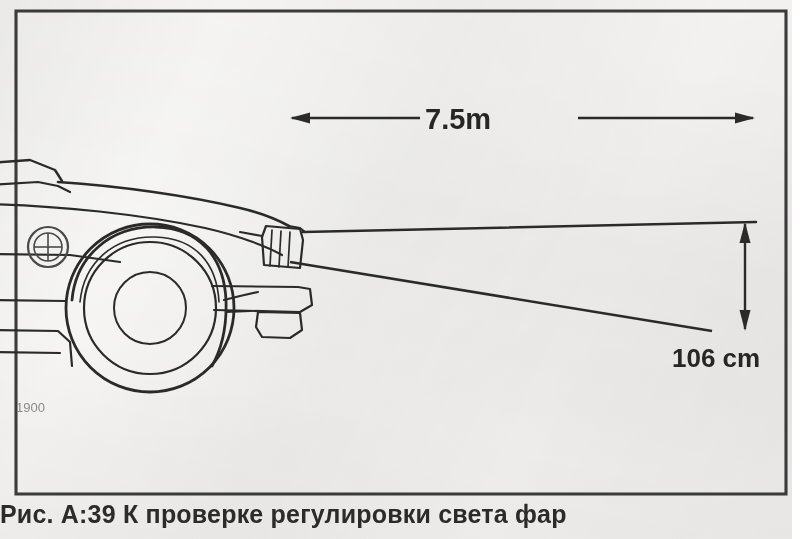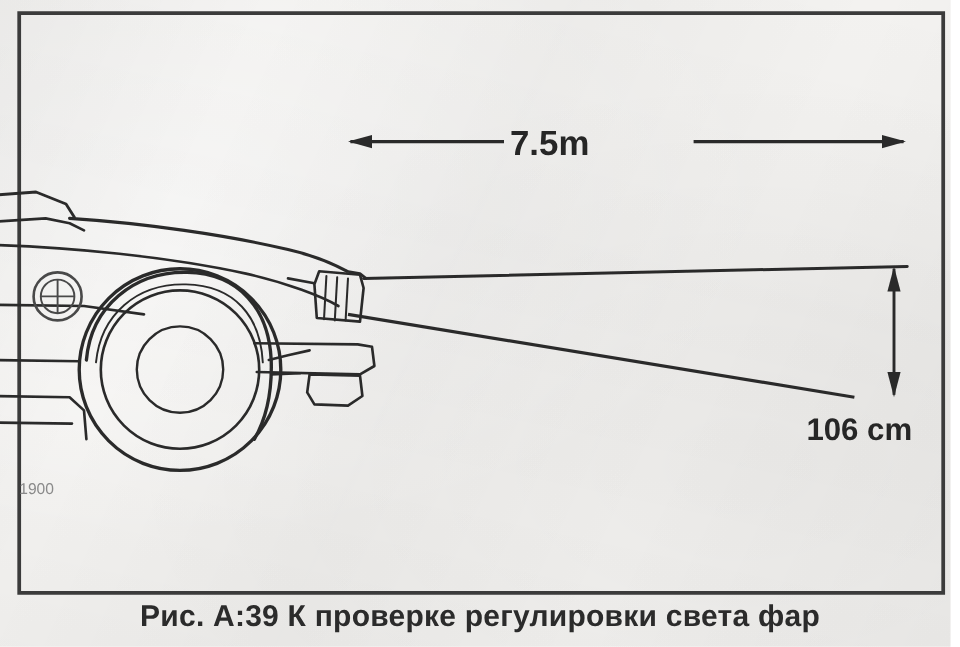--- a/index.html
+++ b/index.html
@@ -34,21 +34,21 @@
   #diagram-svg {
     position: absolute;
     left: 0;
     top: 0;
   }
   #caption {
     position: absolute;
     left: 0;
     top: 500px;
     width: 800px;
-    text-align: center;
+    text-align: left;
     font-family: "Liberation Sans", sans-serif;
     font-size: 25px;
     font-weight: bold;
     color: #2b2b2b;
     letter-spacing: 0.2px;
     white-space: nowrap;
   }
   .dim-text {
     font-family: "Liberation Sans", sans-serif;
     font-weight: bold;

